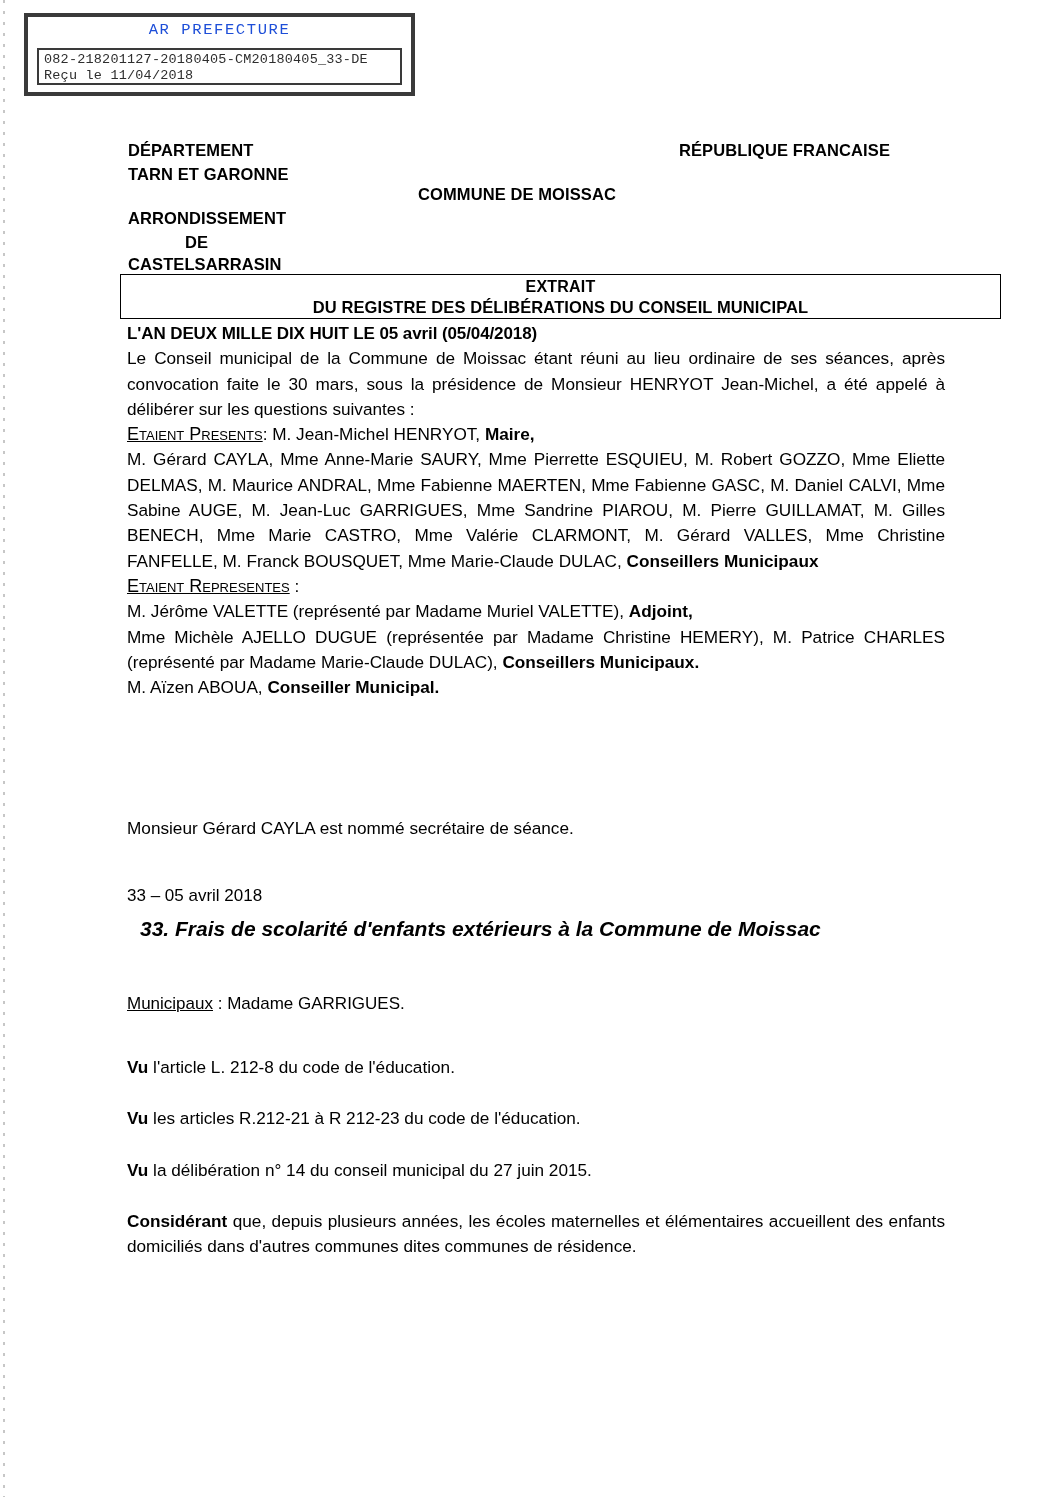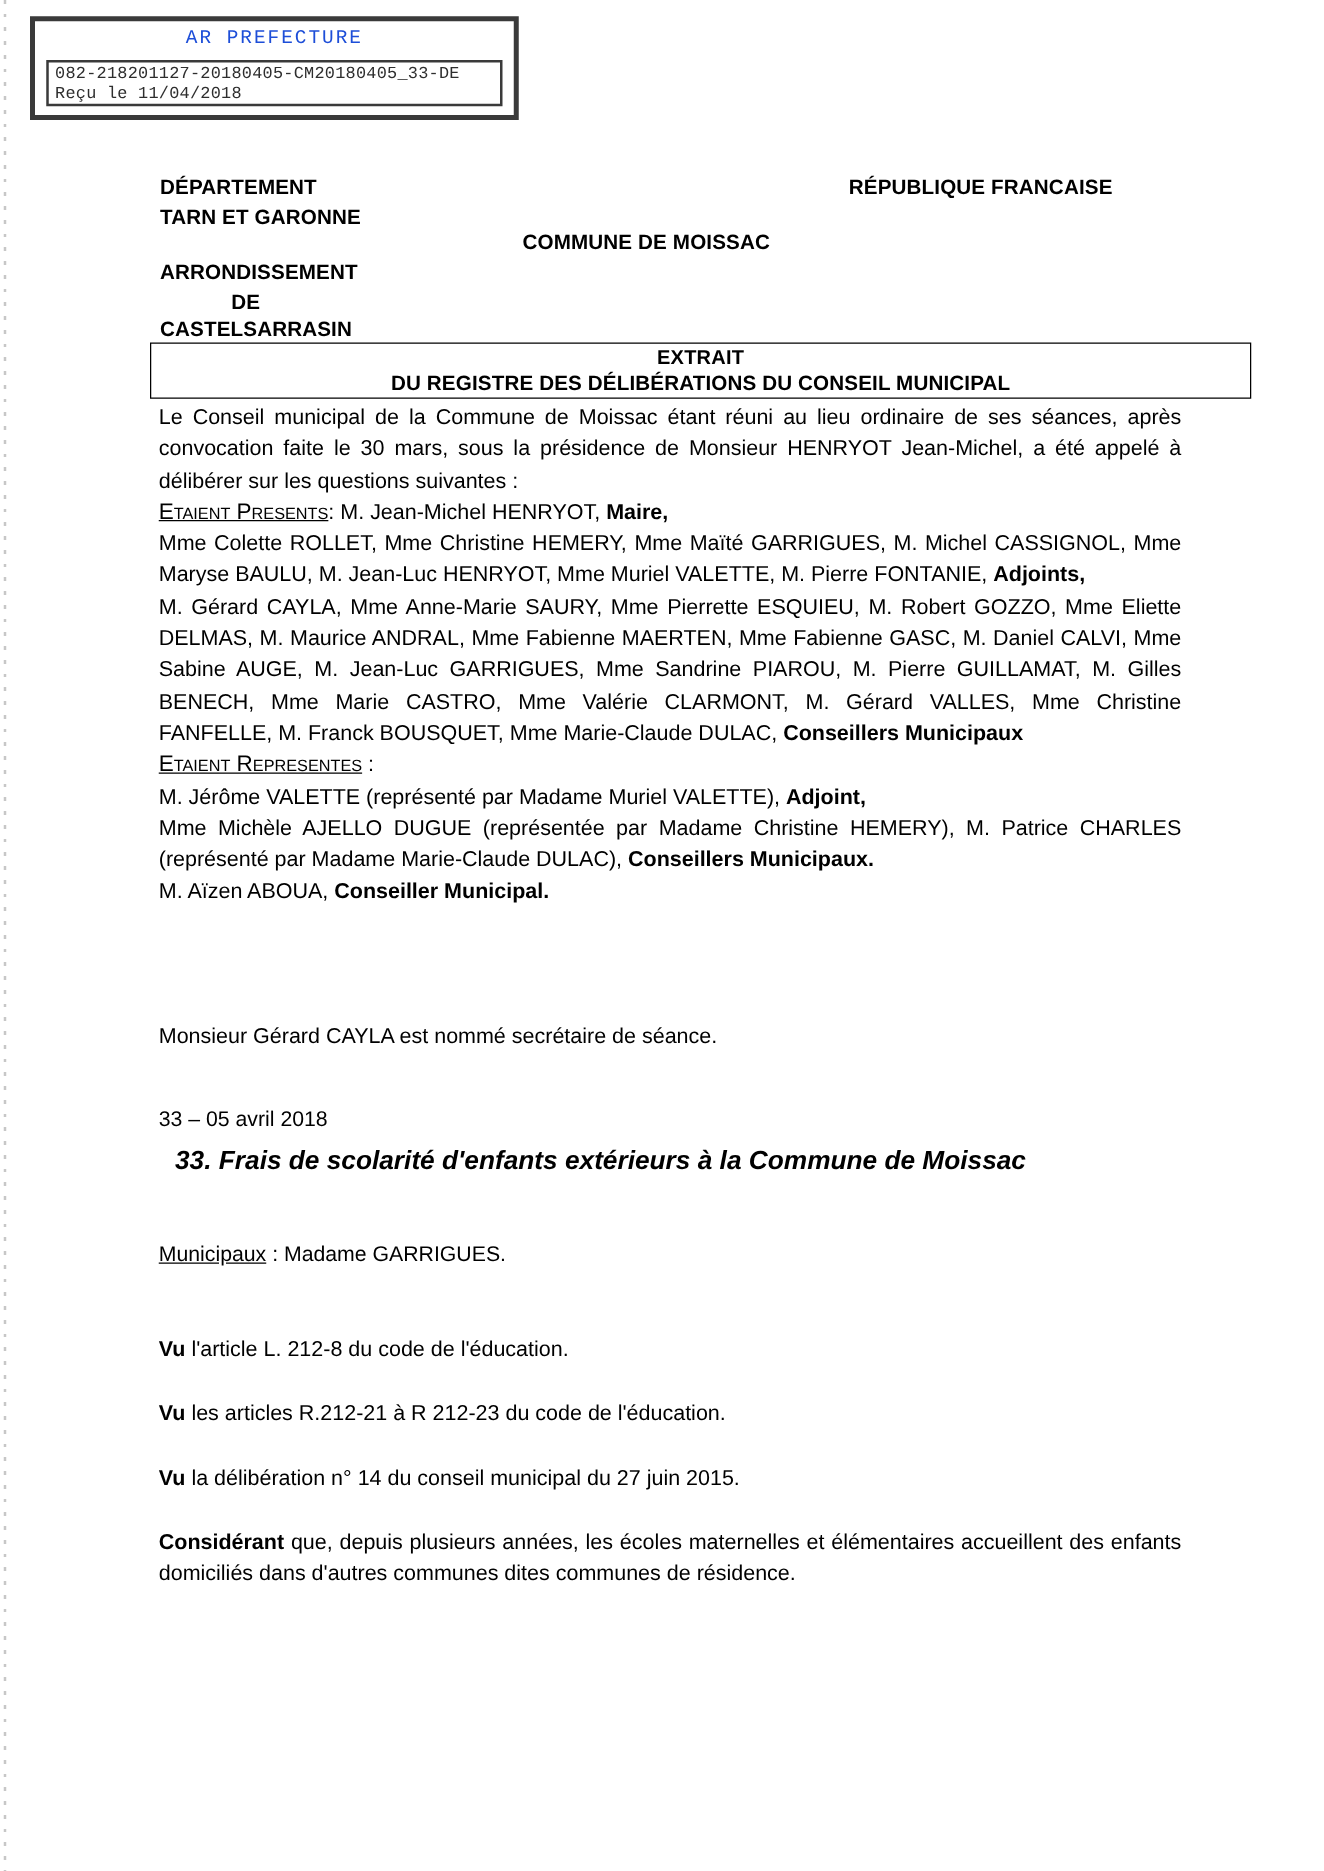--- a/index.html
+++ b/index.html
@@ -190,21 +190,20 @@
   }
   .rapporteur u { text-decoration: underline; }
 
   .clauses {
     position: absolute;
     left: 127px;
     top: 1055px;
     width: 818px;
     font-size: 17.2px;
     line-height: 25.3px;
-    margin-top: 12px;
   }
   .clauses p {
     margin: 0 0 26px 0;
     text-align: justify;
   }
   .clauses p:last-child { margin-bottom: 0; }
 </style>
 </head>
 <body>
 
@@ -228,26 +227,26 @@
   <div class="col-head de">DE</div>
   <div class="col-head castel">CASTELSARRASIN</div>
 
   <div class="extrait-box">
     <div class="extrait-l1">EXTRAIT</div>
     <div class="extrait-l2">DU REGISTRE DES DÉLIBÉRATIONS DU CONSEIL MUNICIPAL</div>
   </div>
 
   <div class="body">
 
+    <p class="lead">L'AN DEUX MILLE DIX HUIT LE 05 avril (05/04/2018)</p>
 
     <p class="just">Le Conseil municipal de la Commune de Moissac étant réuni au lieu ordinaire de ses séances, après convocation faite le 30 mars, sous la présidence de Monsieur HENRYOT Jean-Michel, a été appelé à délibérer sur les questions suivantes :</p>
 
     <p class="nowrapj"><span class="sc">Etaient Presents</span><span>: M. Jean-Michel HENRYOT, </span><b>Maire,</b></p>
 
-    <p class="just"><span>Mme Colette ROLLET, Mme Christine HEMERY, Mme Maïté GARRIGUES, M. Michel CASSIGNOL, Mme Maryse BAULU, M. Jean-Luc HENRYOT, Mme Muriel VALETTE, M. Pierre FONTANIE, </span><b>Adjoints,</b></p>
 
     <p class="just"><span>M. Gérard CAYLA, Mme Anne-Marie SAURY, Mme Pierrette ESQUIEU, M. Robert GOZZO, Mme Eliette DELMAS, M. Maurice ANDRAL, Mme Fabienne MAERTEN, Mme Fabienne GASC, M. Daniel CALVI, Mme Sabine AUGE, M. Jean-Luc GARRIGUES, Mme Sandrine PIAROU, M. Pierre GUILLAMAT, M. Gilles BENECH, Mme Marie CASTRO, Mme Valérie CLARMONT, M. Gérard VALLES, Mme Christine FANFELLE, M. Franck BOUSQUET, Mme Marie-Claude DULAC, </span><b>Conseillers Municipaux</b></p>
 
     <p class="nowrapj"><span class="sc">Etaient Representes</span><span> :</span></p>
 
     <p class="nowrapj"><span>M.  Jérôme VALETTE (représenté par Madame Muriel VALETTE),  </span><b>Adjoint,</b></p>
 
     <p class="just"><span>Mme Michèle AJELLO DUGUE (représentée par Madame Christine HEMERY), M. Patrice CHARLES (représenté par Madame Marie-Claude DULAC), </span><b>Conseillers Municipaux.</b></p>
 
 

